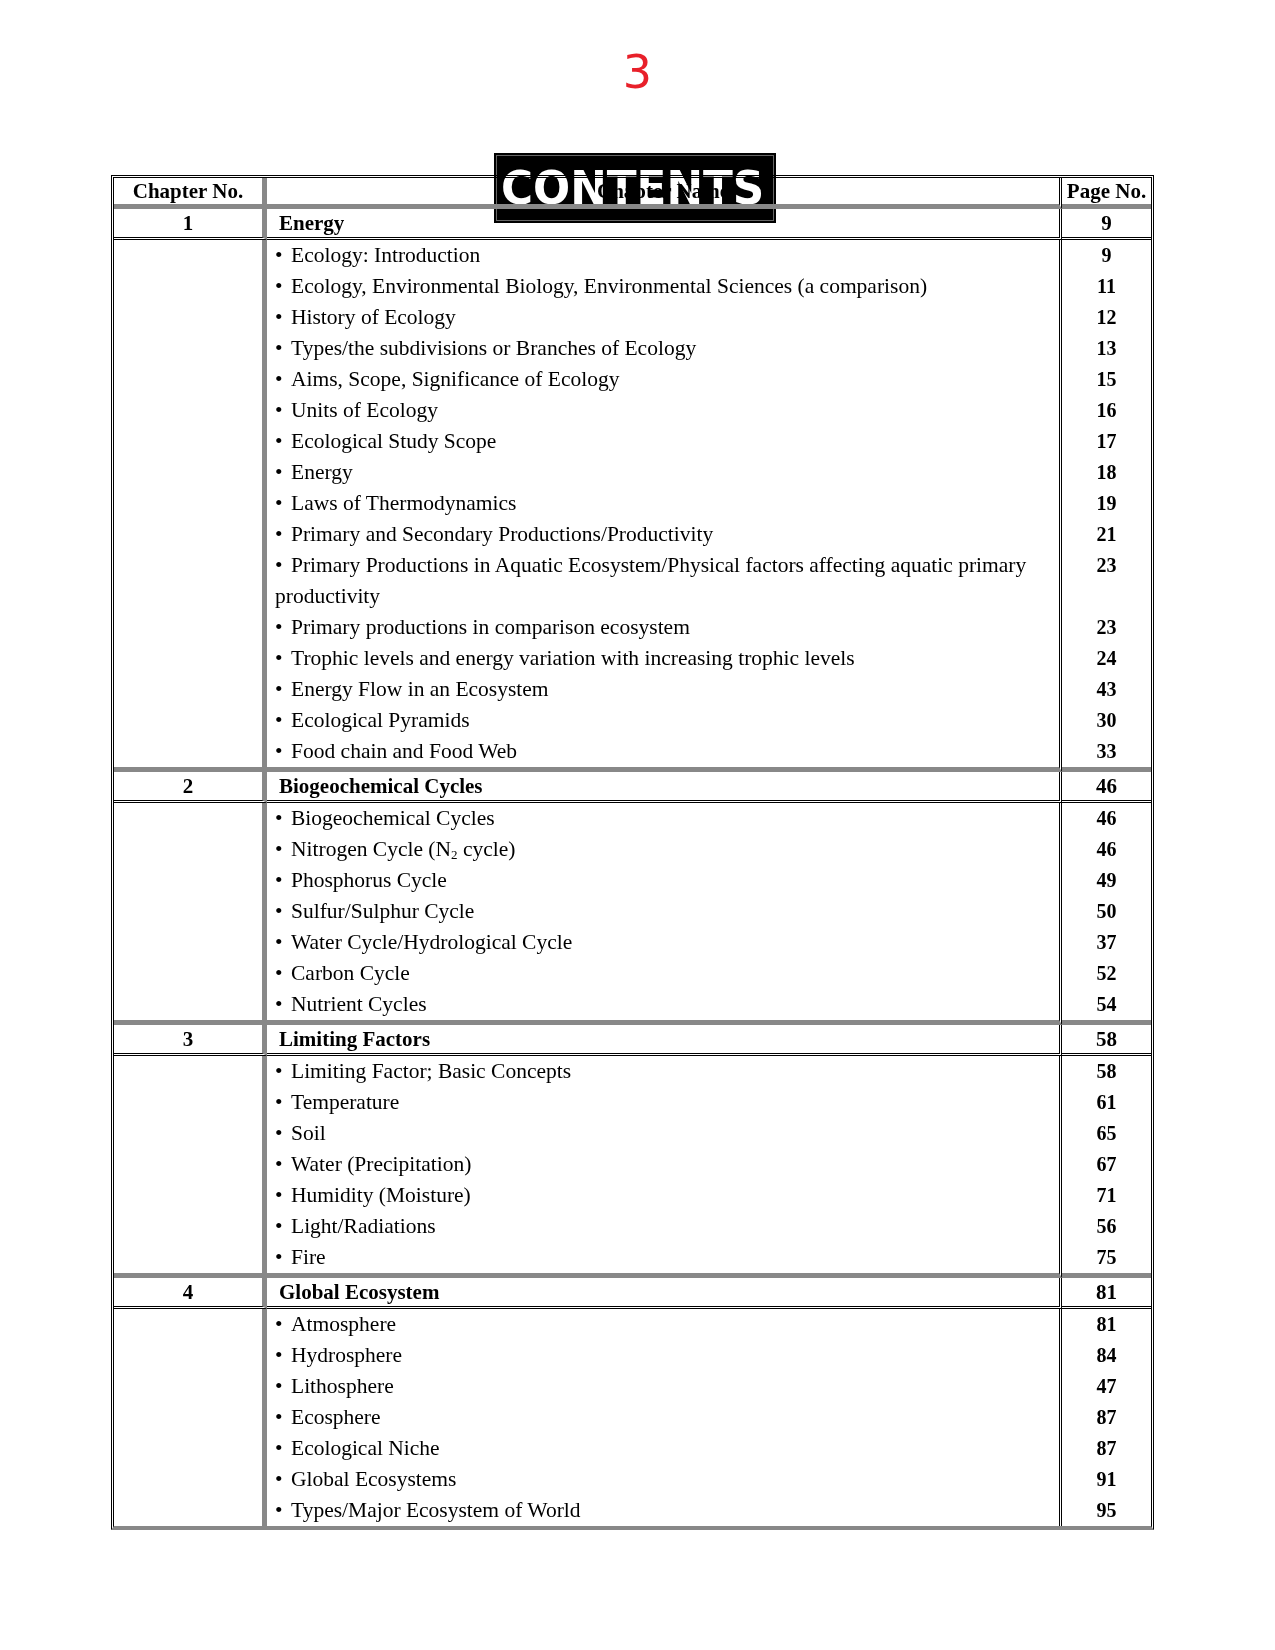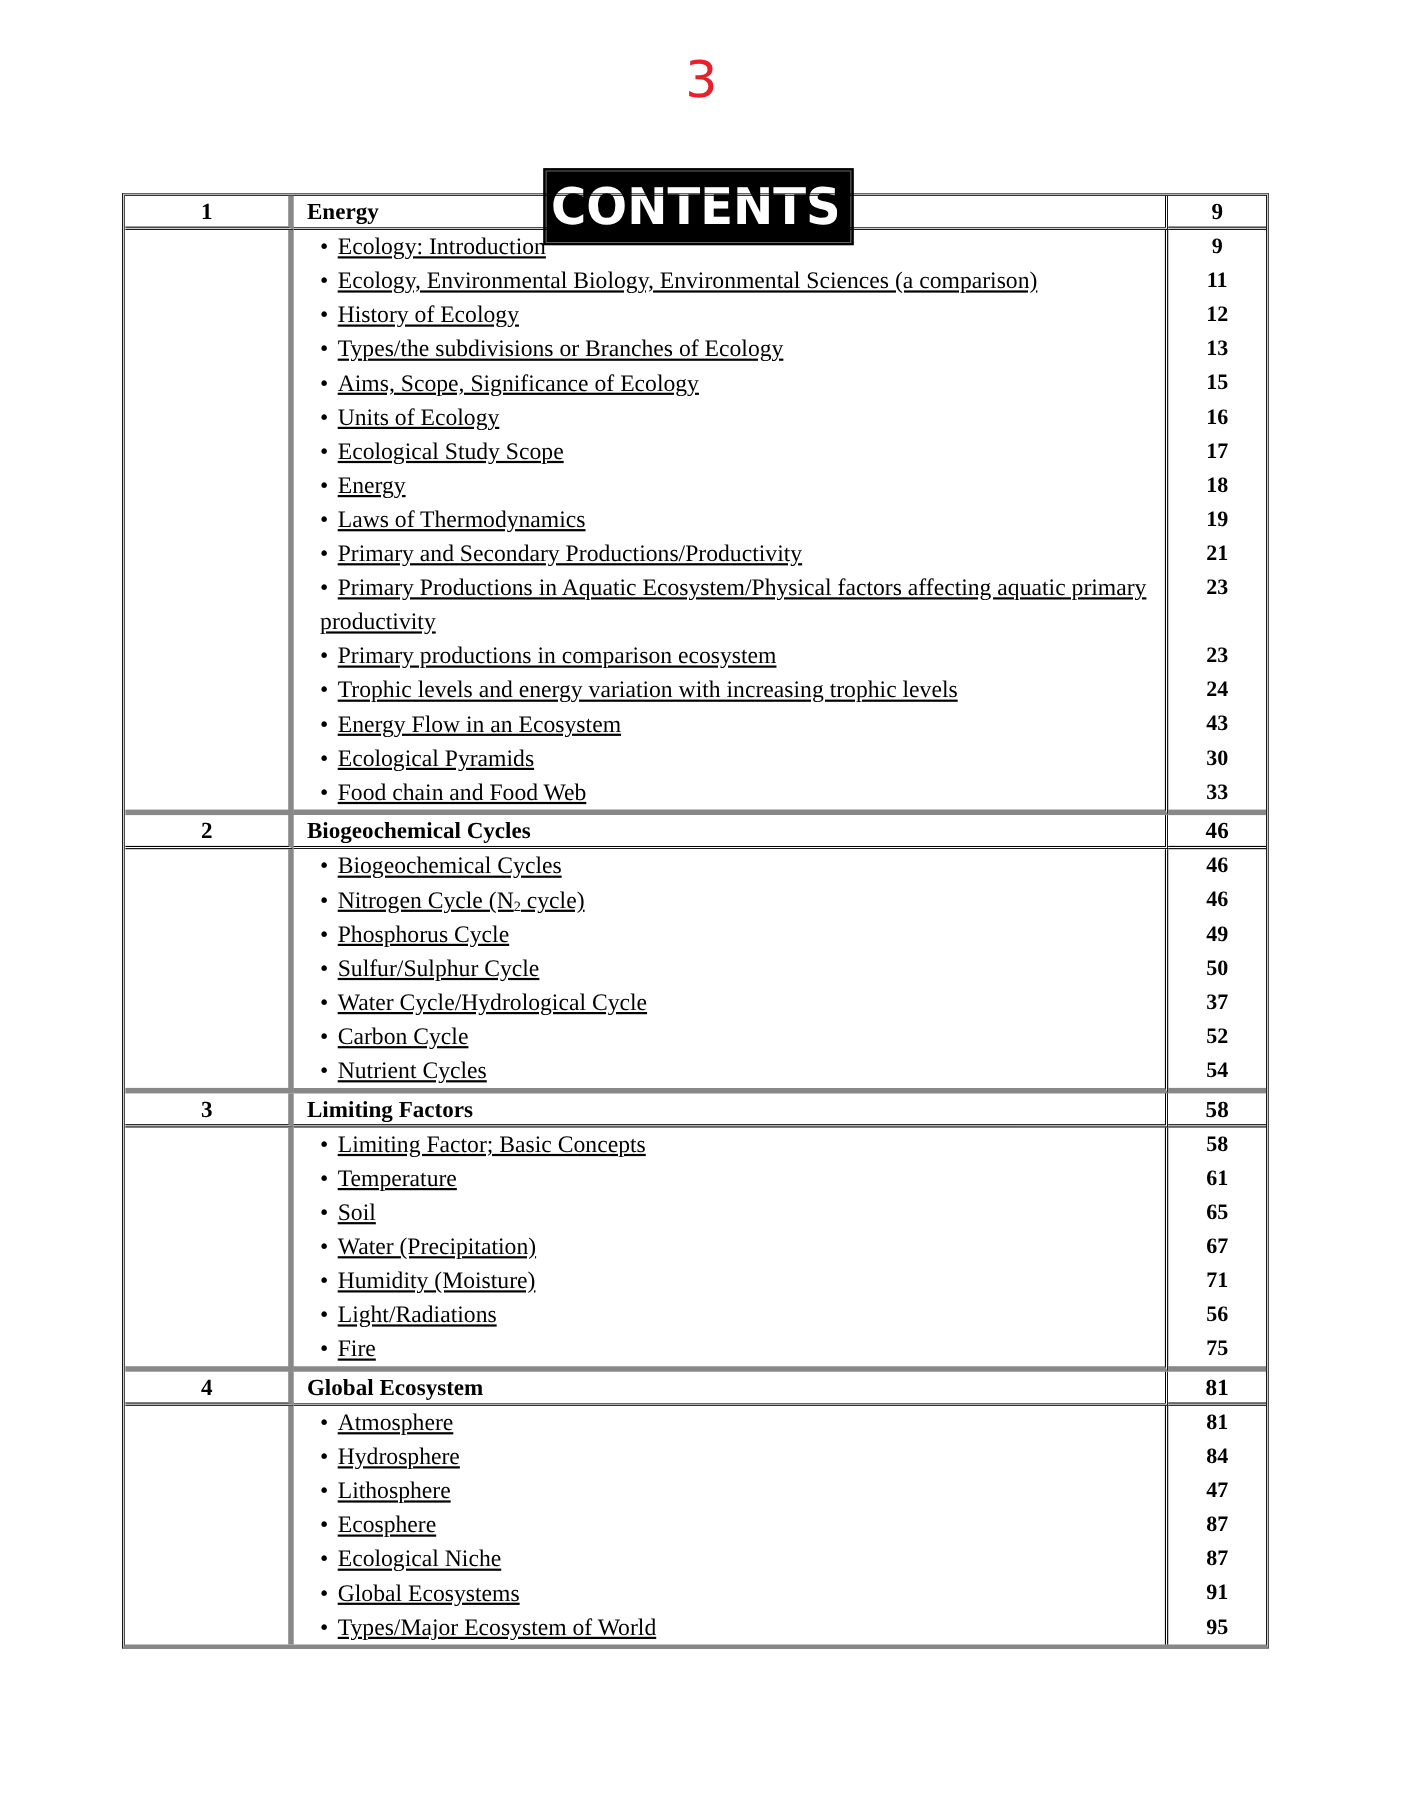--- a/index.html
+++ b/index.html
@@ -24,36 +24,41 @@
   .c-num { border-right: 5px solid #888; }
   .c-name { border-right: 3px double #000; }
   
   tr.head td { border-bottom: 5px solid #888; height: 26px; font-size: 21px; line-height: 26px; font-weight: bold; }
   tr.chap td { border-bottom: 3px double #000; height: 28px; font-size: 21px; line-height: 28px; }
   tr.chap .c-name { font-weight: bold; padding-left: 12px; }
   tr.subs td { border-bottom: 5px solid #888; }
   tr.subs:last-child td { border-bottom: none; }
   .line { height: 31px; line-height: 31px; font-size: 21.5px; white-space: nowrap; }
   .line.wrap2 { height: 62px; white-space: normal; }
-  .c-name .line { padding-left: 24px; text-decoration: underline; }
+  .c-name .line { padding-left: 8px; }
   .bullet { display: inline-block; width: 16px; text-align: left; }
   .pg { display: block; height: 31px; line-height: 31px; font-size: 20px; }
   .pg.tall { height: 62px; }
   sub { font-size: 13px; vertical-align: -3px; line-height: 0; }
 </style>
 </head>
 <body>
 
 <div class="page-number">3</div>
 <div class="title-box">
   <span>CONTENTS</span>
 </div>
 
 <table class="toc">
   <tbody id="toc-body">
+    <tr class="head">
+      <td class="c-num">Chapter No.</td>
+      <td class="c-name" style="text-align:center;">Chapter Name</td>
+      <td class="c-page">Page No.</td>
+    </tr>
   <tr class="chap">
         <td class="c-num">1</td>
         <td class="c-name">Energy</td>
         <td class="c-page">9</td>
       </tr>
       <tr class="subs">
         <td class="c-num"></td>
         <td class="c-name">
           <div class="line"><span class="bullet">•</span><span>Ecology: Introduction</span></div>
           <div class="line"><span class="bullet">•</span><span>Ecology, Environmental Biology, Environmental Sciences (a comparison)</span></div>

